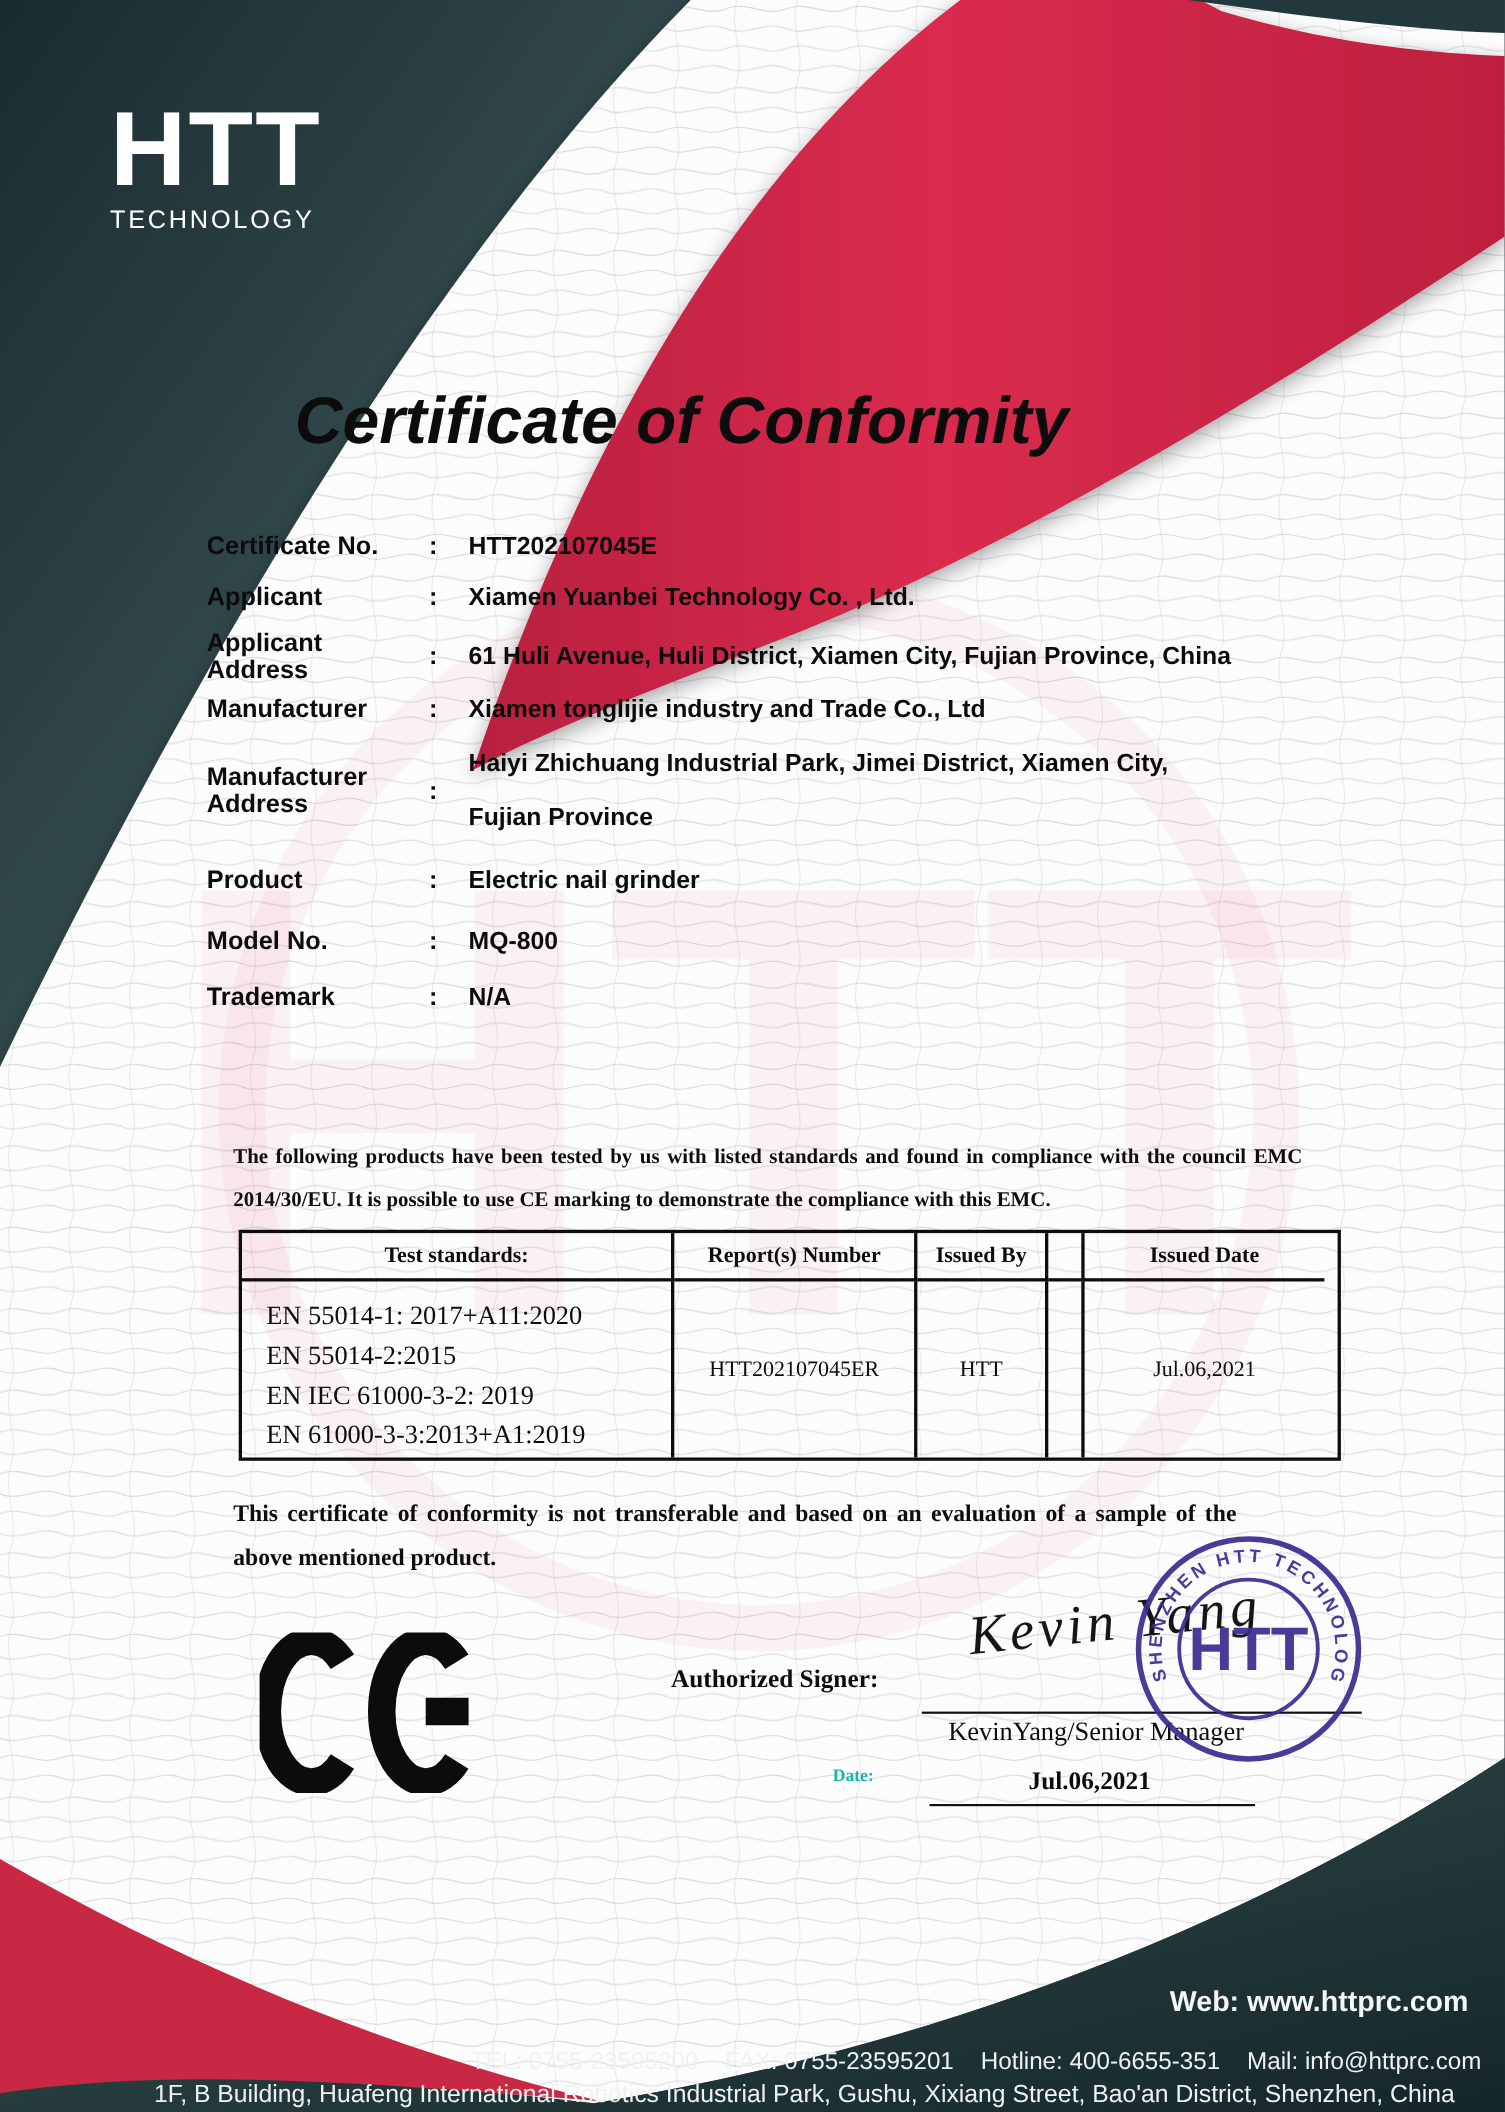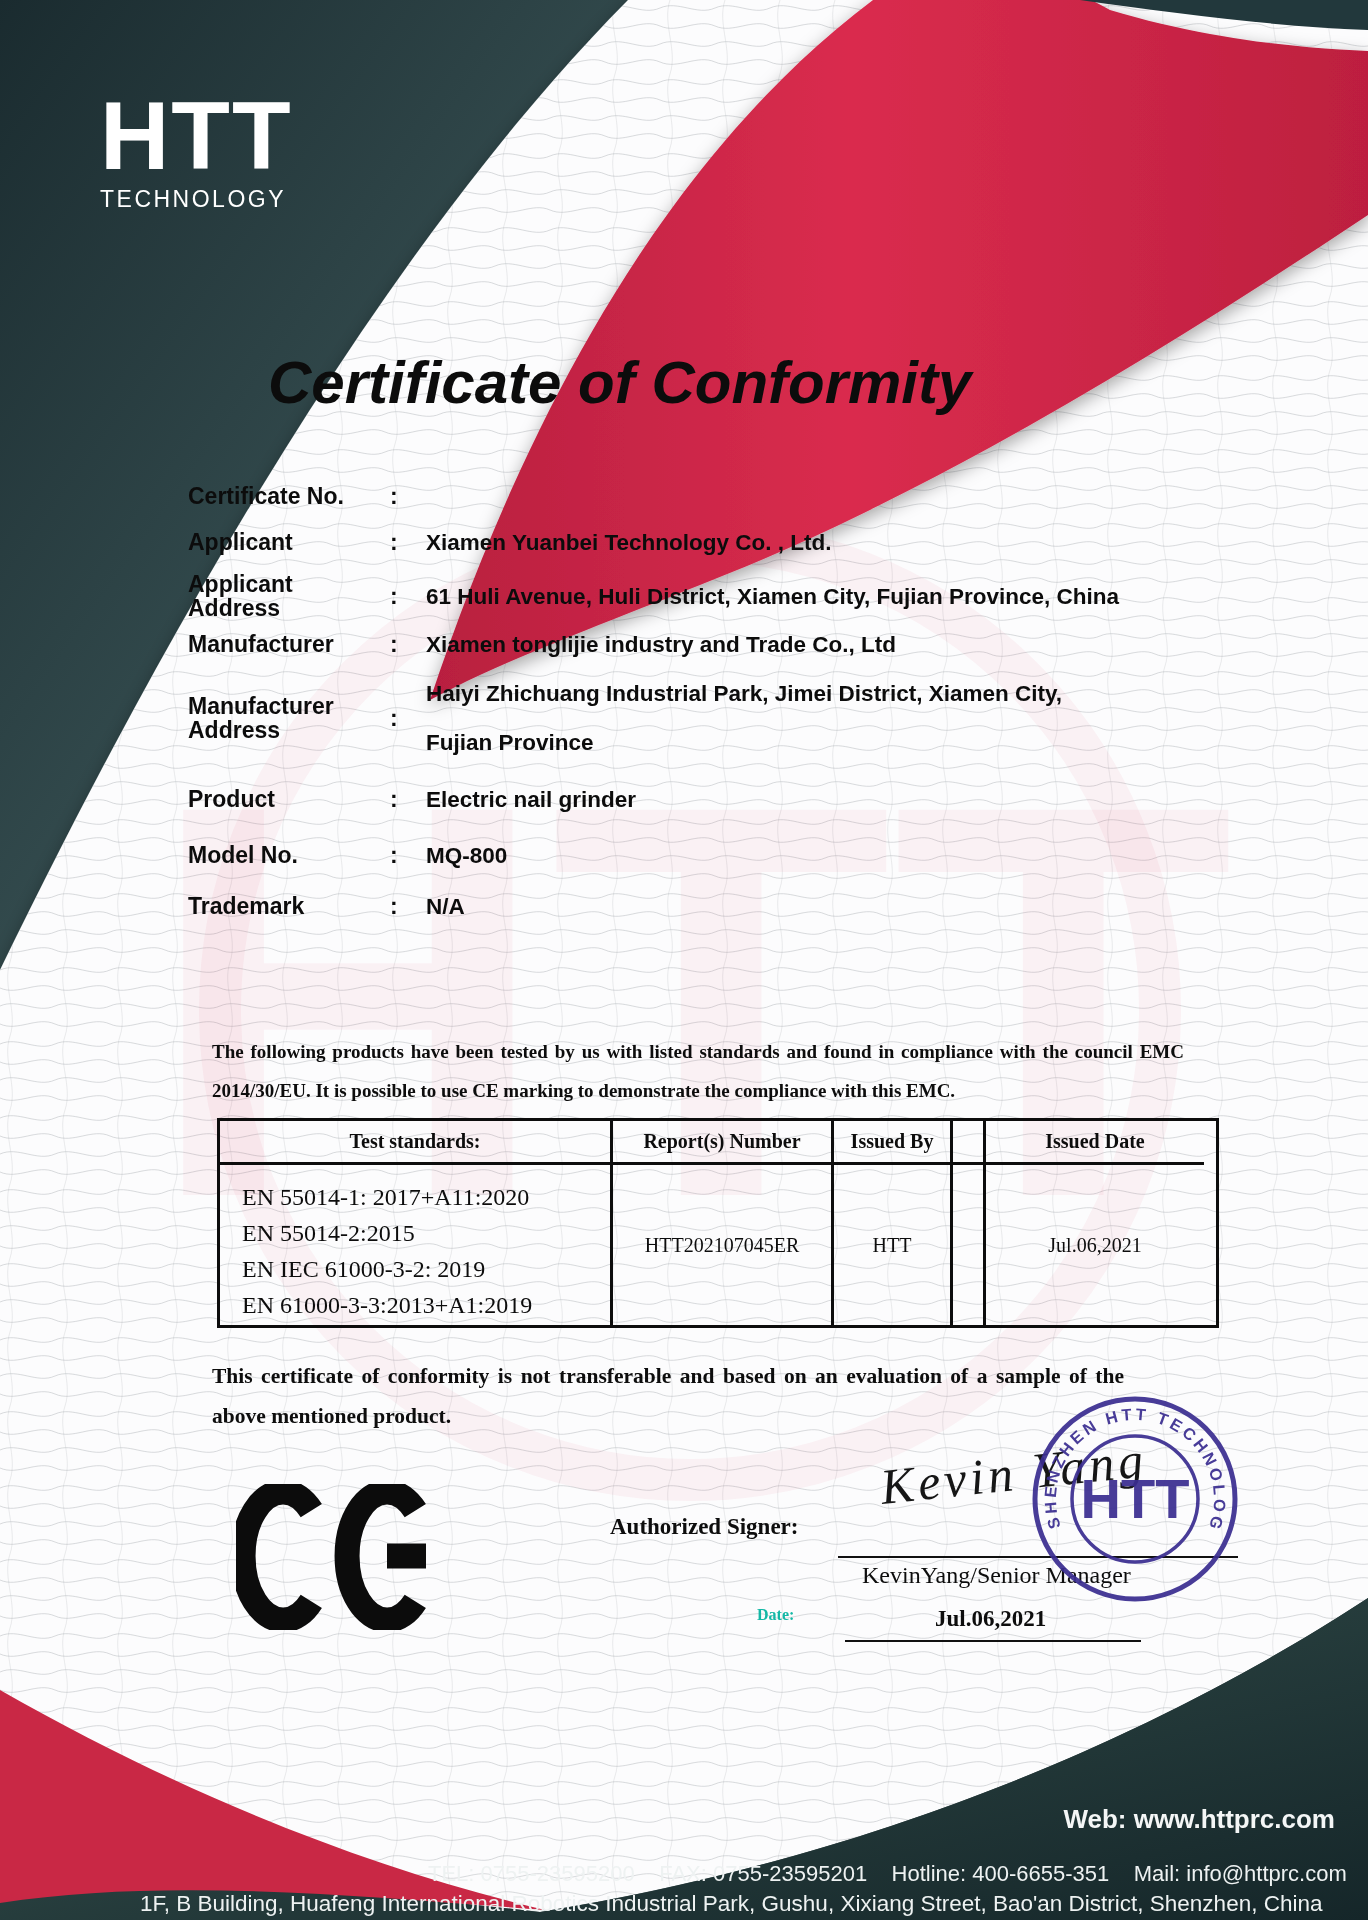--- a/index.html
+++ b/index.html
@@ -136,20 +136,21 @@
   <div class="layer logo">
     <div class="logo-main">HTT</div>
     <div class="logo-sub">TECHNOLOGY</div>
   </div>
 
   <div class="layer cert-title">Certificate of Conformity</div>
 
   <div class="frow" style="top:483px;">
     <span class="lab">Certificate No.</span>
     <span class="sep">:</span>
+    <span class="val">HTT202107045E</span>
   </div>
   <div class="frow" style="top:529px;">
     <span class="lab">Applicant</span>
     <span class="sep">:</span>
     <span class="val">Xiamen Yuanbei Technology Co. , Ltd.</span>
   </div>
   <div class="frow" style="top:562px;height:68px;">
     <span class="lab">Applicant Address</span>
     <span class="sep">:</span>
     <span class="val">61 Huli Avenue, Huli District, Xiamen City, Fujian Province, China</span>

